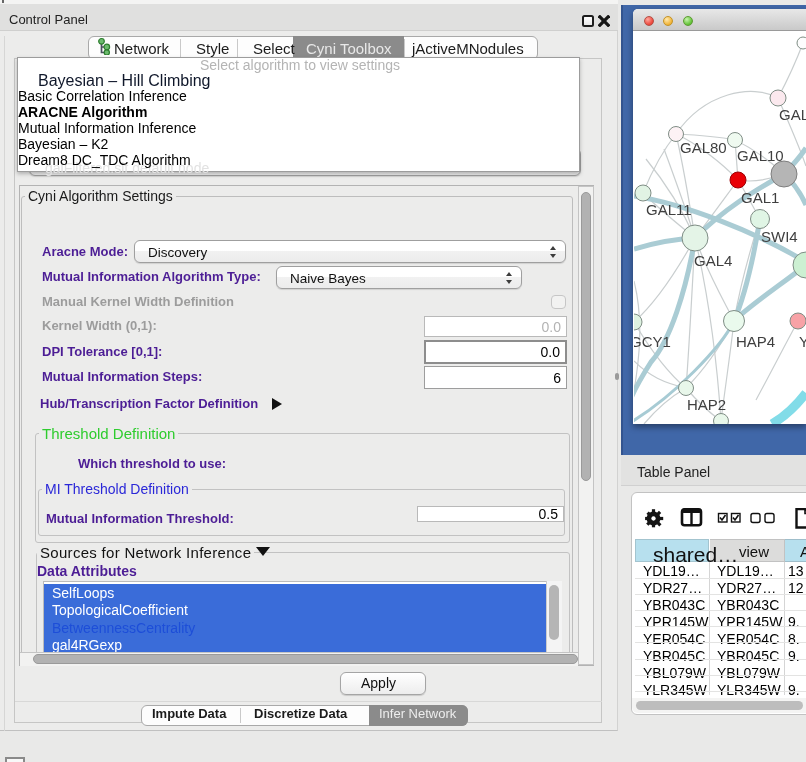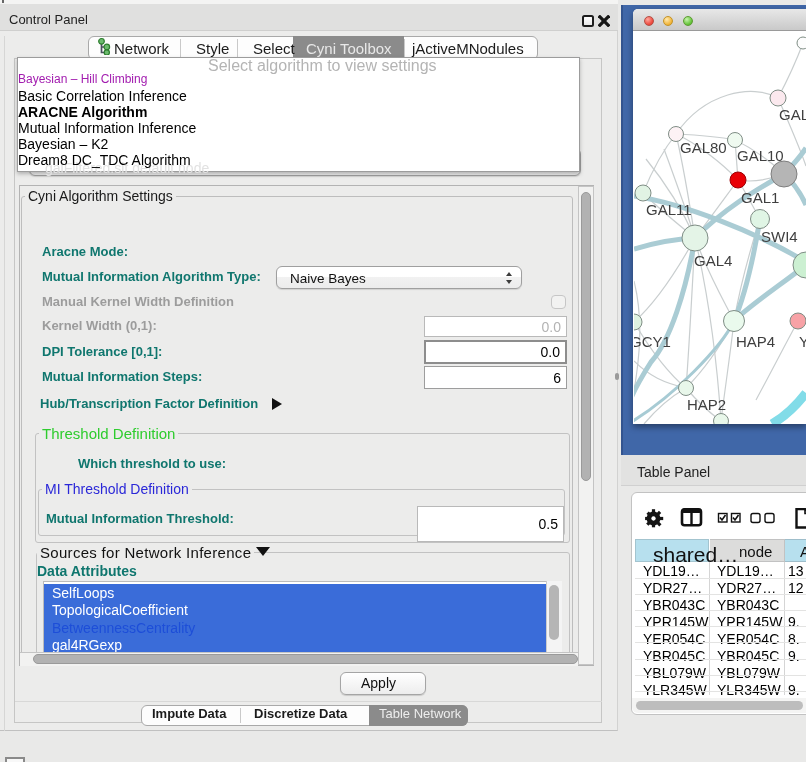--- a/index.html
+++ b/index.html
@@ -1,21 +1,21 @@
 <!DOCTYPE html>
 <html><head>
 <meta charset="utf-8">
 <style>
   * { margin:0; padding:0; box-sizing:border-box; }
   html,body { width:806px; height:762px; overflow:hidden; }
   body { font-family:"Liberation Sans", sans-serif; background:#e9e9e8; }
   #page { position:relative; width:806px; height:762px; overflow:hidden; }
   .abs { position:absolute; }
   .b { font-weight:bold; }
-  .lbl { font-size:13px; font-weight:bold; color:#0f766e; }
+  .lbl { font-size:13px; font-weight:bold; color:#4c1d95; }
   .dis { color:#9c9c9c; }
   .combo {
     position:absolute; border:1px solid #9f9f9f; border-radius:6px;
     background:linear-gradient(#ffffff 0%, #ffffff 45%, #f1f1f1 50%, #ececec 100%);
     box-shadow:0 1px 1px rgba(0,0,0,0.12);
   }
   .combo .txt { position:absolute; left:13px; top:50%; transform:translateY(-50%); font-size:13.5px; color:#111; }
   .spin { position:absolute; right:8px; top:50%; width:7px; height:12px; margin-top:-6px; }
   .spin:before, .spin:after {
     content:""; position:absolute; left:0; border-left:3.5px solid transparent; border-right:3.5px solid transparent;
@@ -67,20 +67,24 @@
     <span class="txt" style="color:#c9c9c9;">galFiltered.sif default node</span>
   </div>
 
   <div class="abs" style="left:19px;top:185px;width:575px;height:481px;border:1px solid #b3b3b3;background:#ececeb;"></div>
 
   <fieldset style="left:21px;top:188px;width:552px;height:470px;">
     <legend style="color:#1a1a1a;font-size:14px;">Cyni Algorithm Settings</legend>
   </fieldset>
 
   <div class="abs lbl" style="left:42px;top:244px;">Aracne Mode:</div>
+  <div class="combo" style="left:134px;top:240px;width:432px;height:23px;">
+    <span class="txt">Discovery</span>
+      <span class="spin"></span>
+  </div>
   <div class="abs lbl" style="left:42px;top:269px;">Mutual Information Algorithm Type:</div>
   <div class="combo" style="left:276px;top:266px;width:246px;height:23px;">
     <span class="txt">Naive Bayes</span>
       <span class="spin"></span>
   </div>
   <div class="abs lbl dis" style="left:42px;top:294px;">Manual Kernel Width Definition</div>
   <div class="abs" style="left:551px;top:295px;width:15px;height:14px;border:1px solid #c6c6c6;border-radius:4px;background:#f2f2f1;"></div>
   <div class="abs lbl dis" style="left:42px;top:318px;">Kernel Width (0,1):</div>
   <div class="field dis" style="left:424px;top:316px;width:143px;height:21px;color:#b3b3b3;">0.0</div>
   <div class="abs lbl" style="left:42px;top:344px;">DPI Tolerance [0,1]:</div>
@@ -93,21 +97,21 @@
 
   <fieldset style="left:35px;top:425px;width:535px;height:118px;border-color:#c2c2c2;">
     <legend style="color:#2ecc2e;font-size:15px;">Threshold Definition</legend>
   </fieldset>
   <div class="abs lbl" style="left:78px;top:456px;">Which threshold to use:</div>
 
   <fieldset style="left:38px;top:481px;width:527px;height:55px;border-color:#c2c2c2;">
     <legend style="color:#2a27d8;font-size:14px;">MI Threshold Definition</legend>
   </fieldset>
   <div class="abs lbl" style="left:46px;top:511px;">Mutual Information Threshold:</div>
-  <div class="field" style="left:417px;top:506px;width:147px;height:36px;">0.5</div>
+  <div class="field" style="left:417px;top:506px;width:147px;height:16px;">0.5</div>
 
   <fieldset style="left:36px;top:544px;width:534px;height:112px;border-color:#c2c2c2;">
     <legend style="color:#111;font-size:15px;font-weight:normal;margin-left:0;letter-spacing:0.3px;">Sources for Network Inference</legend>
   </fieldset>
   <div class="abs" style="left:256px;top:547px;width:0;height:0;border-left:7.5px solid transparent;border-right:7.5px solid transparent;border-top:9px solid #111;"></div>
   <div class="abs lbl" style="left:37px;top:563px;font-size:14px;">Data Attributes</div>
 
   <div class="abs" style="left:43px;top:581px;width:519px;height:74px;background:#fff;border:1px solid #bbb;"></div>
   <div class="abs" style="left:44px;top:584px;width:502px;height:71px;background:#3a6cd9;"></div>
   <div class="abs" style="left:52px;top:585px;font-size:14px;color:#fff;">SelfLoops</div>
@@ -125,30 +129,30 @@
 
   <div class="abs" style="left:340px;top:672px;width:86px;height:23px;border:1px solid #a5a5a5;border-radius:6px;background:linear-gradient(#ffffff,#ededed);box-shadow:0 1px 1px rgba(0,0,0,0.15);"></div>
   <div class="abs" style="left:361px;top:675px;font-size:14px;color:#111;">Apply</div>
 
   <div class="abs" style="left:15px;top:701px;width:587px;height:1px;background:#d8d8d7;"></div>
   <div class="abs" style="left:141px;top:705px;width:327px;height:21px;background:#fdfdfd;border:1px solid #a9a9a9;border-radius:6px;"></div>
   <div class="abs" style="left:240px;top:708px;width:1px;height:15px;background:#c9c9c9;"></div>
   <div class="abs" style="left:369px;top:705px;width:99px;height:21px;background:#8b8b8b;border-radius:0 6px 6px 0;"></div>
   <div class="abs" style="left:152px;top:706px;font-size:13px;font-weight:bold;color:#1b1b1b;">Impute Data</div>
   <div class="abs" style="left:254px;top:706px;font-size:13px;font-weight:bold;color:#1b1b1b;">Discretize Data</div>
-  <div class="abs" style="left:379px;top:706px;font-size:13px;color:#ededed;">Table Network</div>
+  <div class="abs" style="left:379px;top:706px;font-size:13px;color:#ededed;">Infer Network</div>
 
   <div class="abs" style="left:5px;top:757px;width:20px;height:16px;border:2px solid #8a8a8a;background:#f8f8f8;"></div>
 
   <div class="abs" style="left:615px;top:373px;width:4px;height:7px;background:#9a9a9a;border-radius:2px;"></div>
 
   <div class="abs" style="left:17px;top:57px;width:563px;height:115px;background:#fff;border:1px solid #9c9c9c;box-shadow:0 2px 4px rgba(0,0,0,0.25);"></div>
   <div class="abs" style="left:45px;top:160px;font-size:14px;color:#e2e2e2;">galFiltered.sif default node</div>
-  <div class="abs" style="left:208px;top:57px;font-size:16px;color:#b4b4b4;">Select algorithm to view settings</div>
-  <div class="abs" style="left:18px;top:72px;font-size:12px;color:#a21caf;">Bayesian – Hill Climbing</div>
+  <div class="abs" style="left:200px;top:57px;font-size:14px;color:#b4b4b4;">Select algorithm to view settings</div>
+  <div class="abs" style="left:18px;top:72px;font-size:16px;color:#0f172a;padding-left:20px;">Bayesian – Hill Climbing</div>
   <div class="abs" style="left:18px;top:88px;font-size:14px;color:#000;">Basic Correlation Inference</div>
   <div class="abs b" style="left:18px;top:104px;font-size:14px;color:#000;">ARACNE Algorithm</div>
   <div class="abs" style="left:18px;top:120px;font-size:14px;color:#000;">Mutual Information Inference</div>
   <div class="abs" style="left:18px;top:136px;font-size:14px;color:#000;">Bayesian – K2</div>
   <div class="abs" style="left:18px;top:152px;font-size:14px;color:#000;">Dream8 DC_TDC Algorithm</div>
 
   <div class="abs" style="left:621px;top:5px;width:185px;height:450px;background:#4067a8;border-left:2px solid #33548f;"></div>
 
   <div class="abs" style="left:633px;top:9px;width:173px;height:415px;background:#fff;border-radius:5px 0 0 0;box-shadow:0 3px 6px rgba(0,0,0,0.4);"></div>
   <div class="abs" style="left:633px;top:9px;width:173px;height:22px;background:linear-gradient(#e8e8e8,#c9c9c9);border-bottom:1px solid #9a9a9a;border-radius:5px 0 0 0;"></div>
@@ -263,21 +267,21 @@
       <rect x="120" y="5.5" width="9" height="9" rx="2"></rect>
     </g>
     <path d="M151.5 1 h8.5 l4.5 4.5 v14 h-13 z" fill="none" stroke="#111" stroke-width="2.4"></path>
     <path d="M160 1 v4.5 h4.5" fill="none" stroke="#111" stroke-width="1.6"></path>
   </svg>
 
   <div class="abs" style="left:635px;top:539px;width:74px;height:23px;background:#b7e0ee;border:1px solid #a3c4cf;"></div>
   <div class="abs" style="left:710px;top:539px;width:75px;height:23px;background:#dcdcdb;border:1px solid #c2c2c2;border-left:none;"></div>
   <div class="abs" style="left:785px;top:539px;width:21px;height:23px;background:#b7e0ee;border-top:1px solid #9fbecb;border-bottom:1px solid #9fbecb;"></div>
   <div class="abs" style="left:653px;top:543px;font-size:21px;color:#111;">shared…</div>
-  <div class="abs" style="left:739px;top:543px;font-size:15px;color:#111;">node</div>
+  <div class="abs" style="left:739px;top:543px;font-size:15px;color:#111;">view</div>
   <div class="abs" style="left:800px;top:543px;font-size:15px;color:#111;">Av</div>
 
   <div class="abs" style="left:635px;top:562px;width:171px;height:137px;font-size:14px;color:#000;line-height:17px;overflow:hidden;">
     <div style="position:absolute;left:8px;top:1px;white-space:pre;">YDL19…
 YDR27…
 YBR043C
 YPR145W
 YER054C
 YBR045C
 YBL079W

